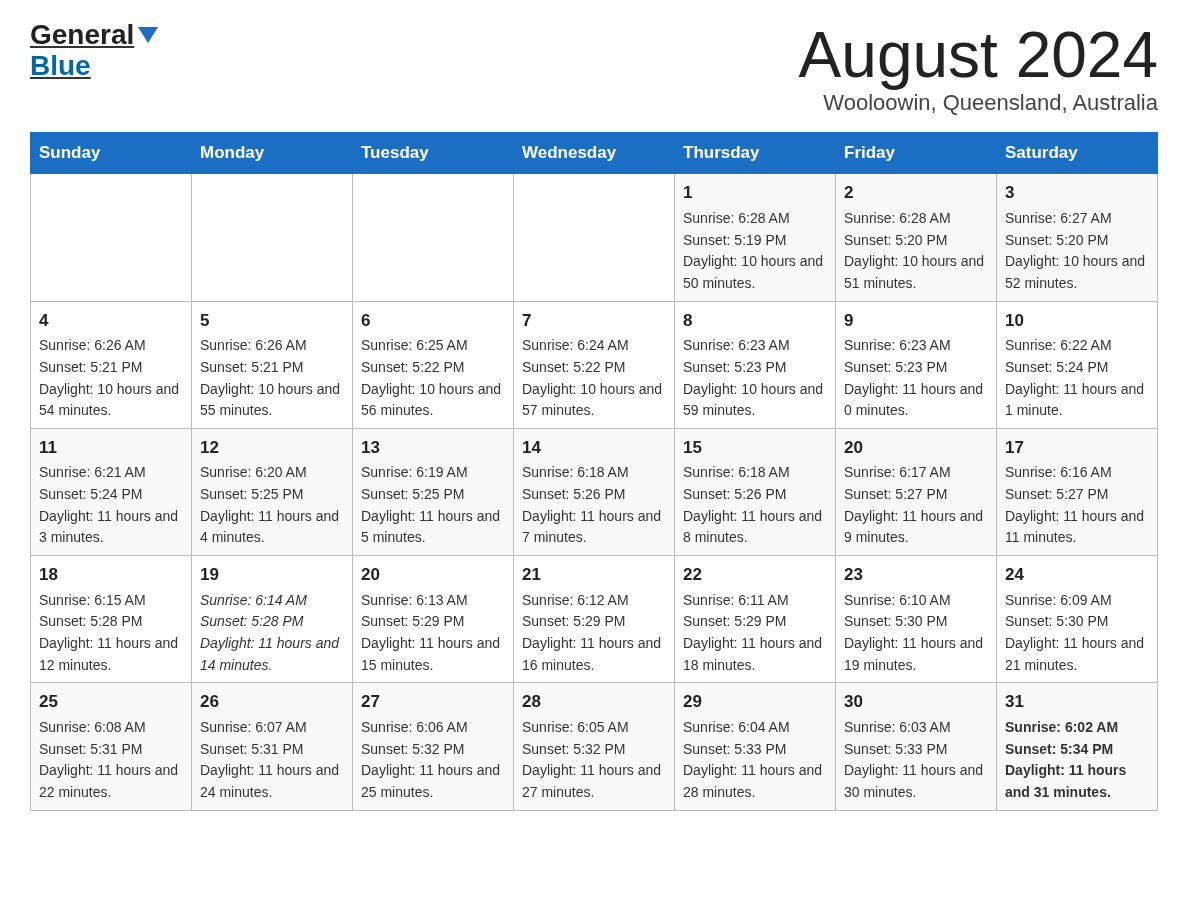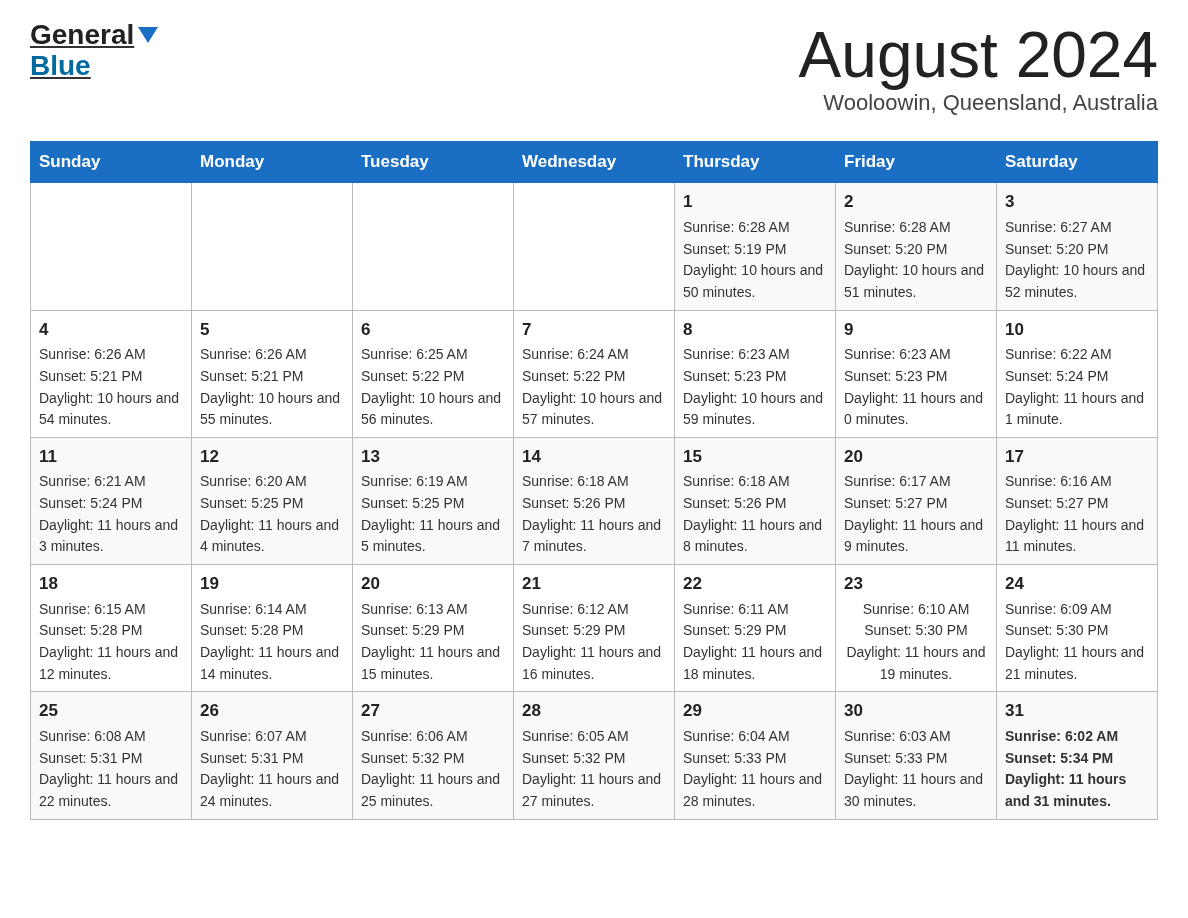--- a/index.html
+++ b/index.html
@@ -52,21 +52,21 @@
       line-height: 1.1;
     }
     .title-block h2 {
       font-size: 22px;
       font-weight: normal;
       color: #444;
     }
     table {
       width: 100%;
       border-collapse: collapse;
-      margin-top: 25px;
+      margin-top: 16px;
     }
     thead tr th {
       background-color: #1a6fc4;
       color: #fff;
       font-size: 17px;
       font-weight: bold;
       padding: 10px 8px;
       text-align: left;
       border: 1px solid #1a6fc4;
     }
@@ -250,21 +250,21 @@
       </tr>
       <tr>
         <td>
           <div class="day-num">18</div>
           <div class="day-info" style="white-space: pre-line;">Sunrise: 6:15 AM
 Sunset: 5:28 PM
 Daylight: 11 hours and 12 minutes.</div>
         </td>
         <td>
           <div class="day-num">19</div>
-          <div class="day-info" style="white-space: pre-line;">Sunrise: 6:14 AM
+          <div class="day-info" style="white-space: pre-line; font-style: italic;">Sunrise: 6:14 AM
 Sunset: 5:28 PM
 Daylight: 11 hours and 14 minutes.</div>
         </td>
         <td>
           <div class="day-num">20</div>
           <div class="day-info" style="white-space: pre-line;">Sunrise: 6:13 AM
 Sunset: 5:29 PM
 Daylight: 11 hours and 15 minutes.</div>
         </td>
         <td>
@@ -274,21 +274,21 @@
 Daylight: 11 hours and 16 minutes.</div>
         </td>
         <td>
           <div class="day-num">22</div>
           <div class="day-info" style="white-space: pre-line;">Sunrise: 6:11 AM
 Sunset: 5:29 PM
 Daylight: 11 hours and 18 minutes.</div>
         </td>
         <td>
           <div class="day-num">23</div>
-          <div class="day-info" style="white-space: pre-line; text-align: center;">Sunrise: 6:10 AM
+          <div class="day-info" style="white-space: pre-line;">Sunrise: 6:10 AM
 Sunset: 5:30 PM
 Daylight: 11 hours and 19 minutes.</div>
         </td>
         <td>
           <div class="day-num">24</div>
           <div class="day-info" style="white-space: pre-line;">Sunrise: 6:09 AM
 Sunset: 5:30 PM
 Daylight: 11 hours and 21 minutes.</div>
         </td>
       </tr>

